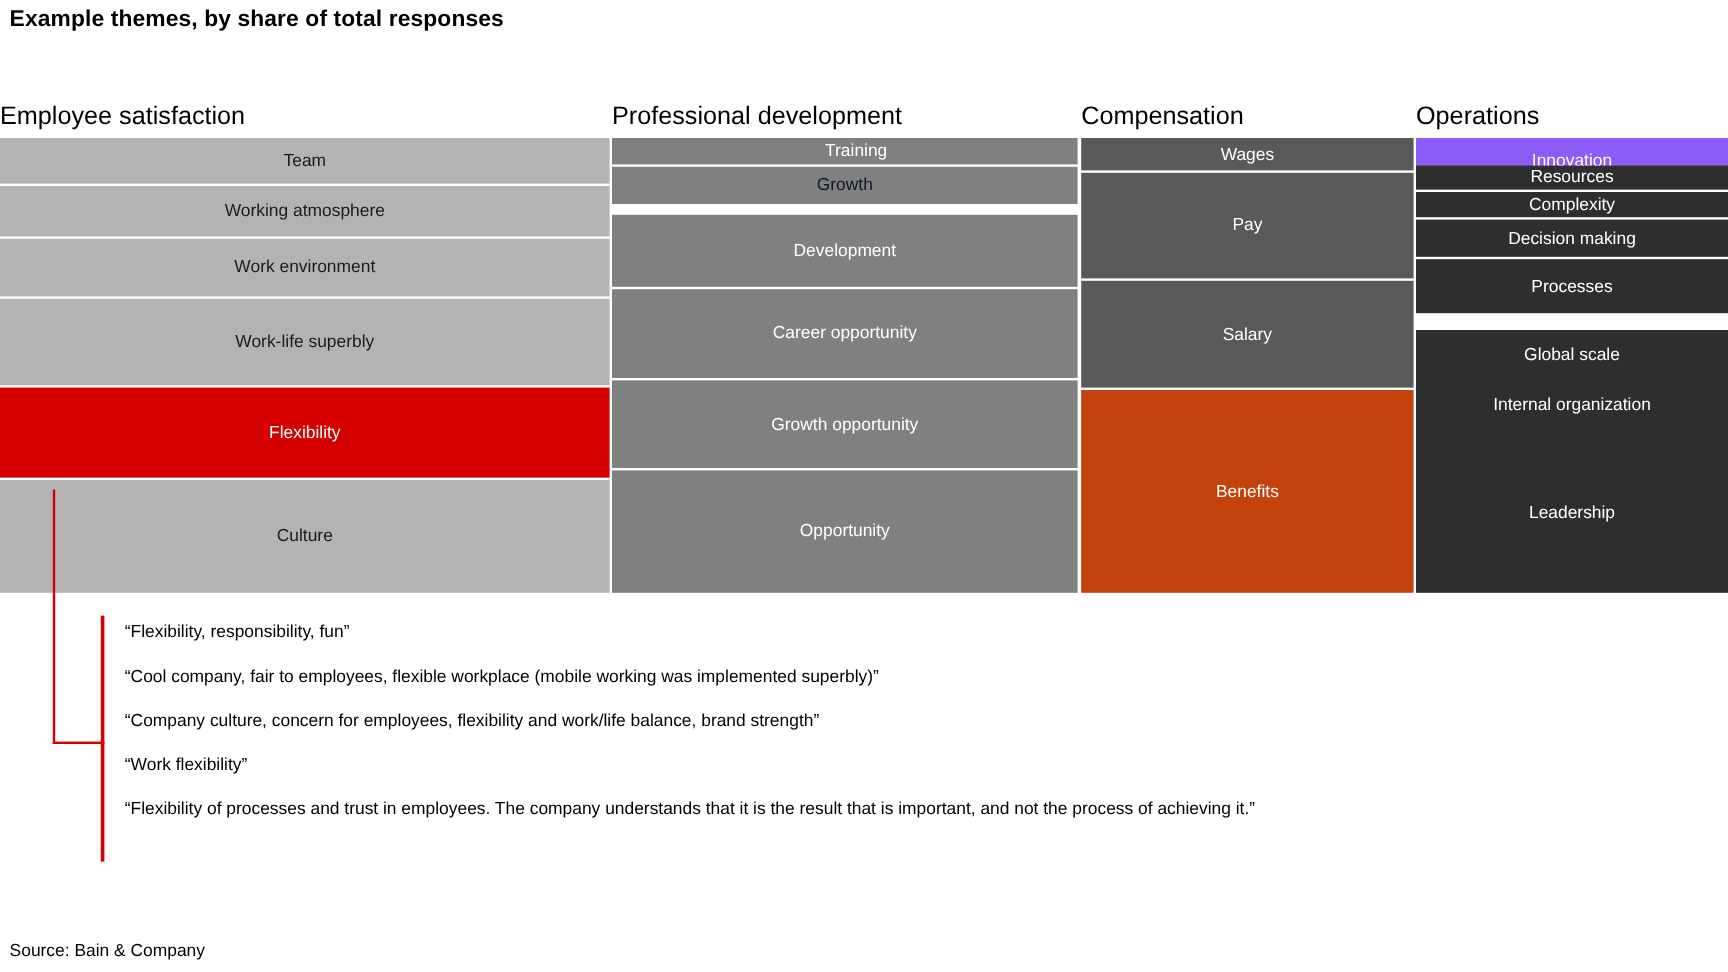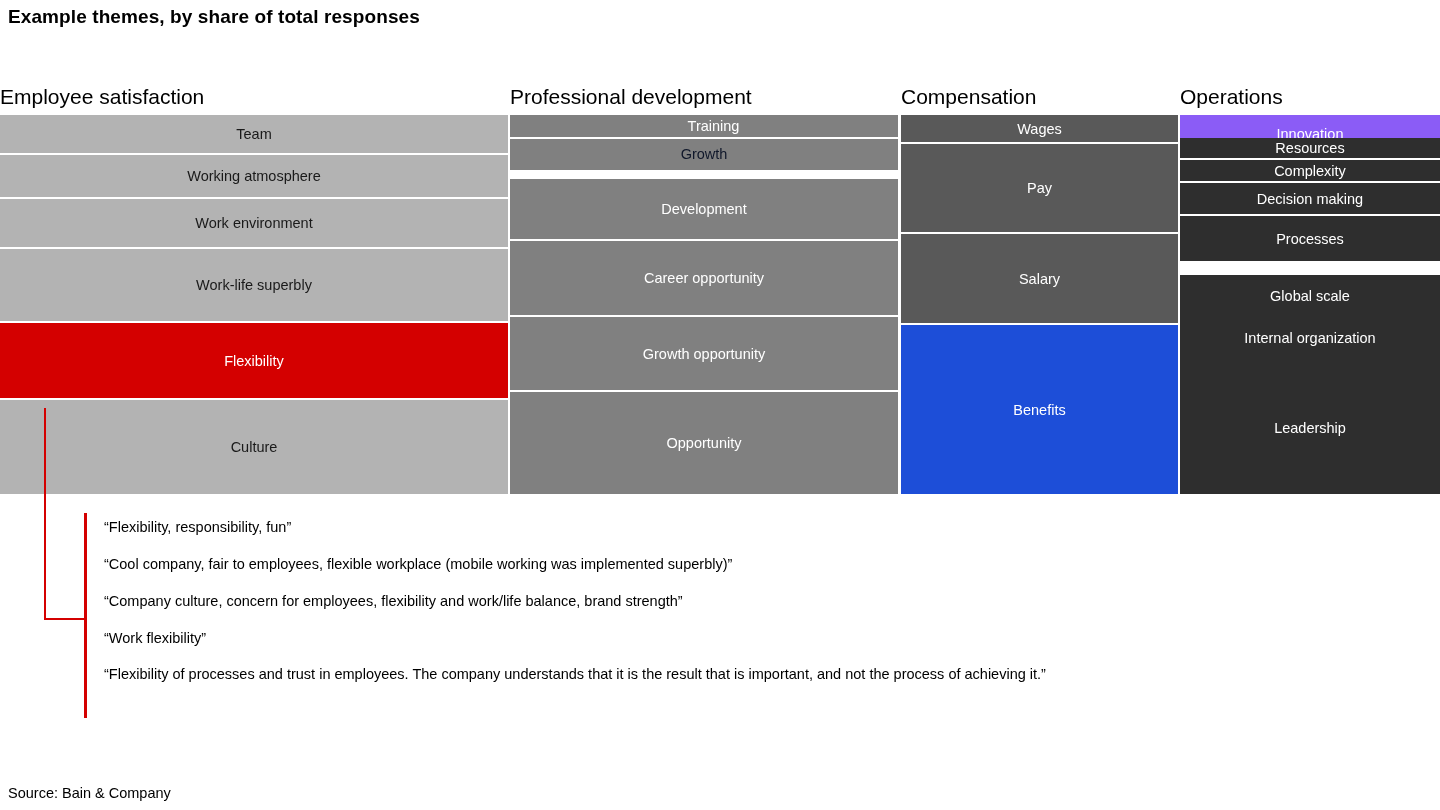--- a/index.html
+++ b/index.html
@@ -183,21 +183,21 @@
       <div class="tm-stack">
         <div class="tm-cell" style="top: 0px; height: 27.4px; background: rgb(89, 89, 89); color: rgb(255, 255, 255);">
           <span>Wages</span>
         </div>
         <div class="tm-cell" style="top: 29px; height: 88.4px; background: rgb(89, 89, 89); color: rgb(255, 255, 255);">
           <span>Pay</span>
         </div>
         <div class="tm-cell" style="top: 119px; height: 89.4px; background: rgb(89, 89, 89); color: rgb(255, 255, 255);">
           <span>Salary</span>
         </div>
-        <div class="tm-cell" style="top: 210px; height: 169.4px; background: #1d4ed8; color: rgb(255, 255, 255);">
+        <div class="tm-cell" style="top: 210px; height: 169.4px; background: #c2410c; color: rgb(255, 255, 255);">
           <span>Benefits</span>
         </div>
       </div>
     </div>
     <div class="tm-column" style="left: 1180px; width: 260px;">
       <div class="tm-col-header">Operations</div>
       <div class="tm-stack">
         <div class="tm-cell" style="top: 0px; height: 39px; background: #8b5cf6; color: rgb(255, 255, 255);">
           <span>Innovation</span>
         </div>

